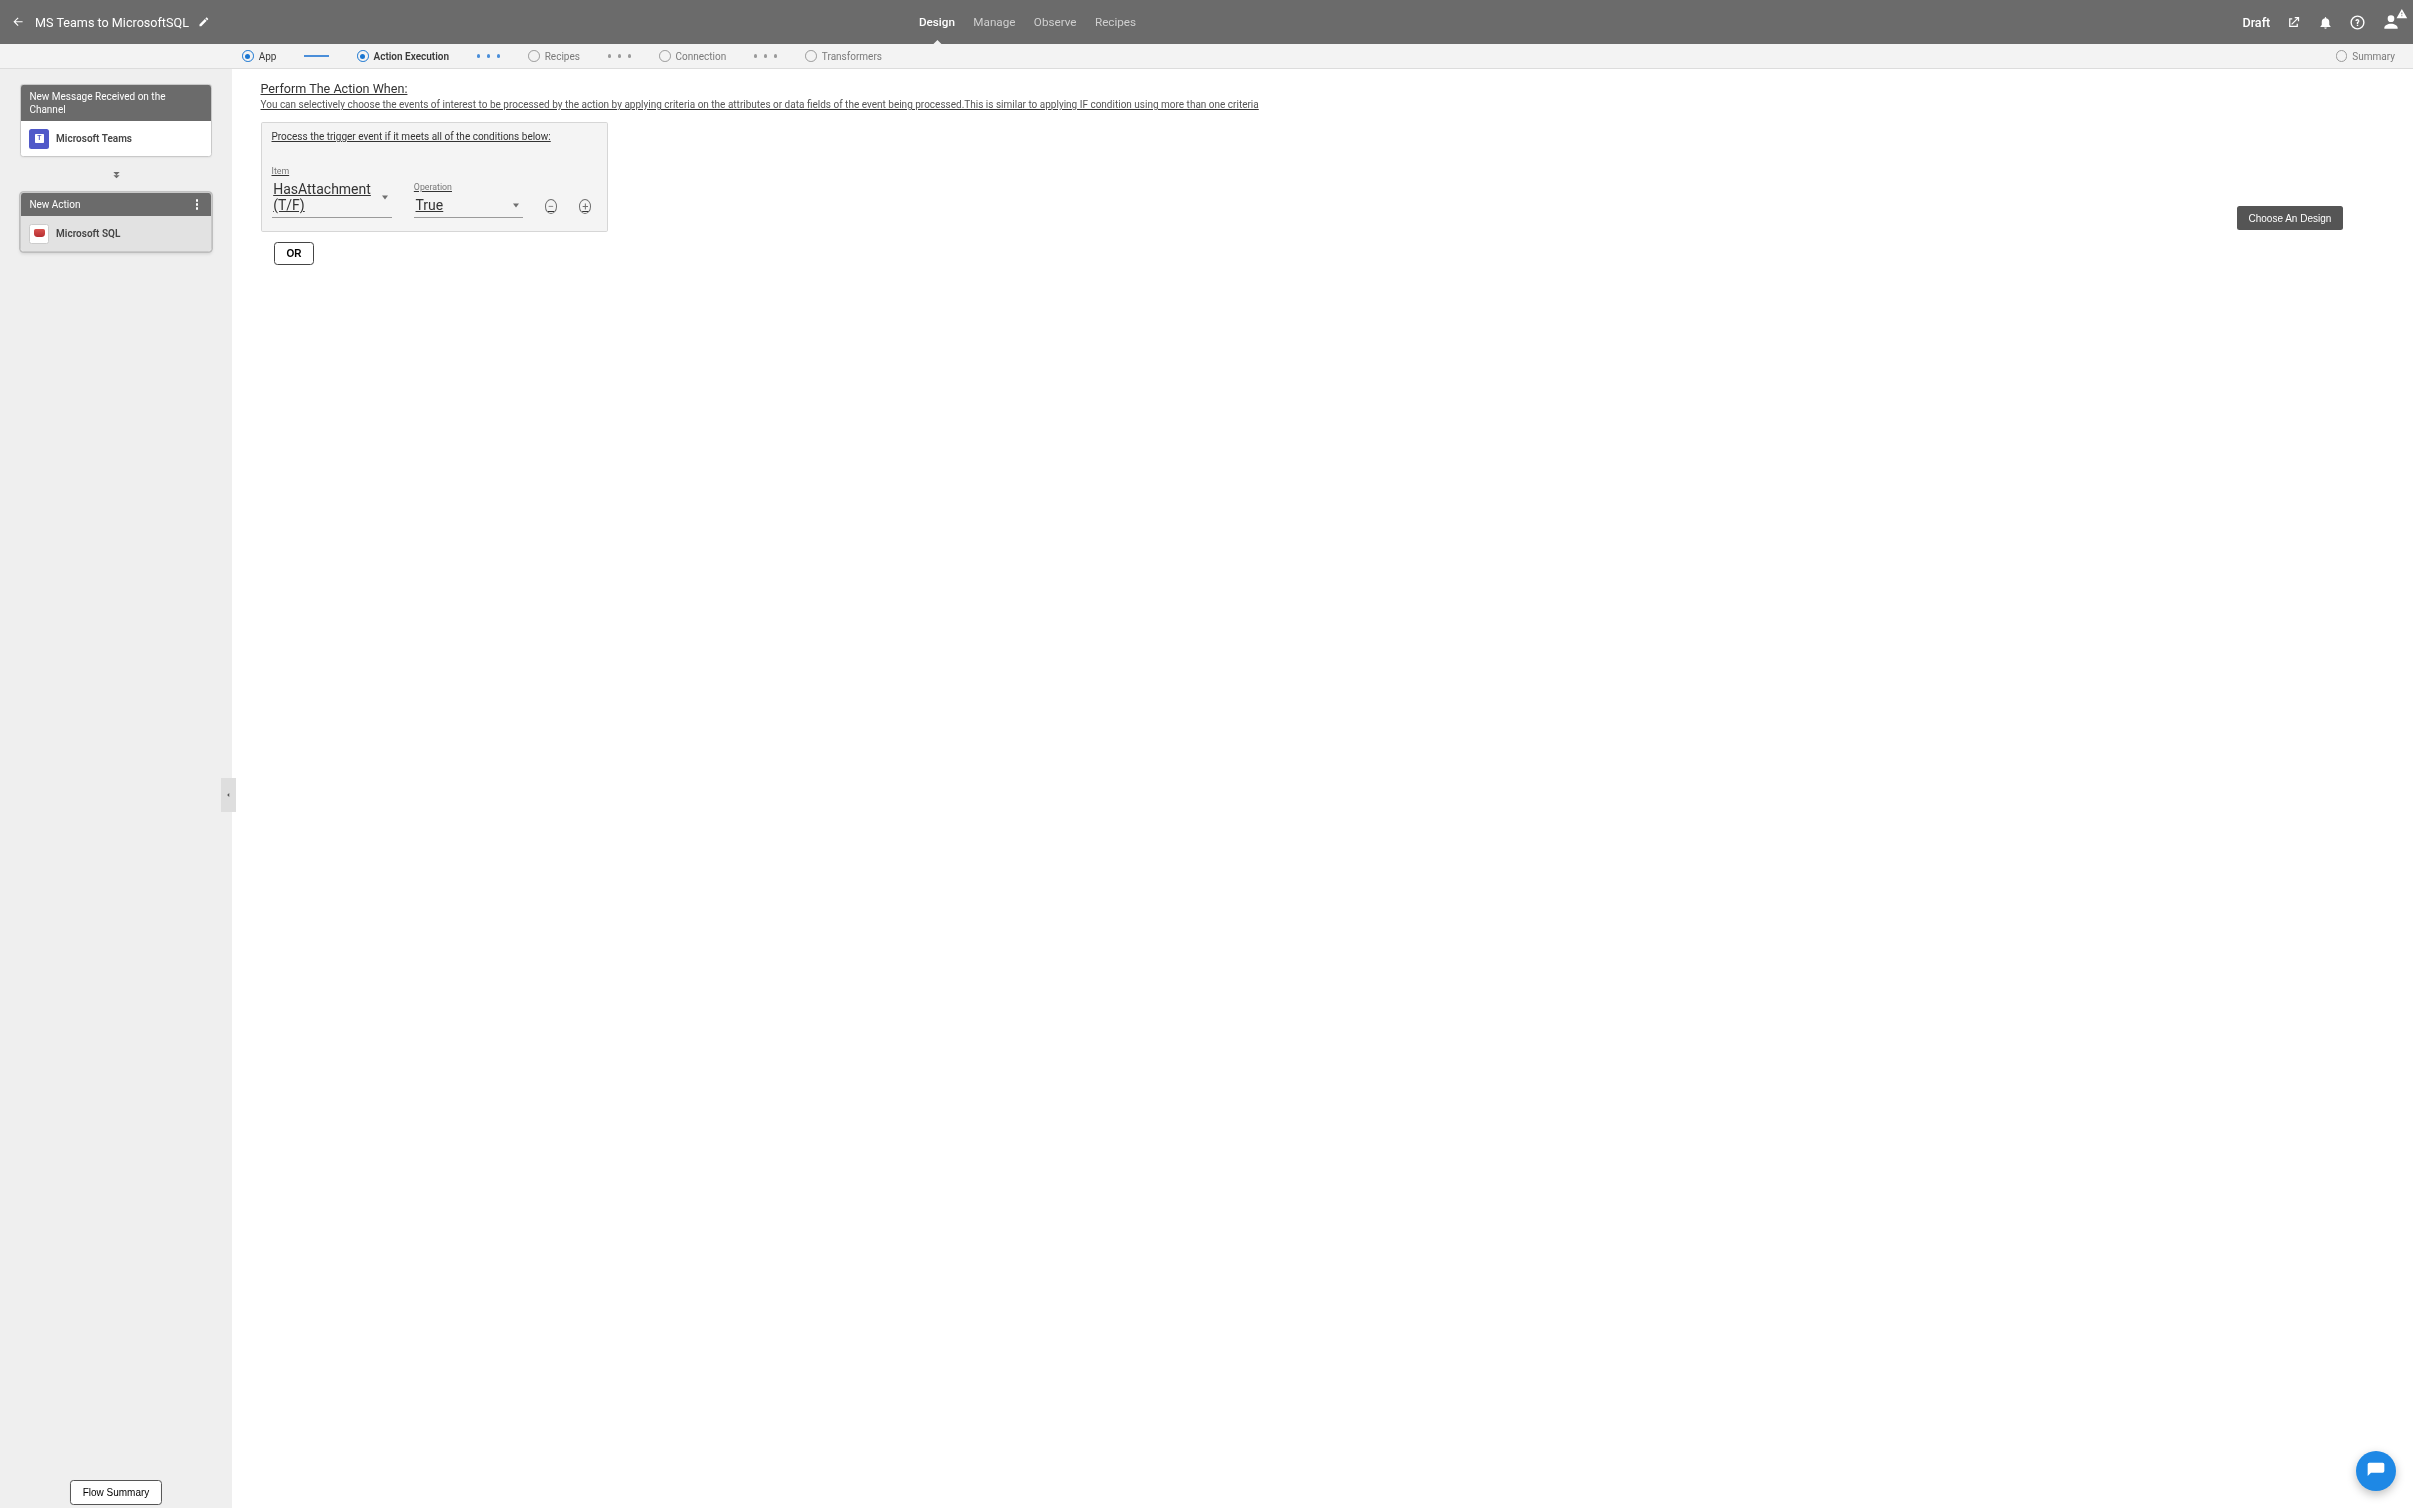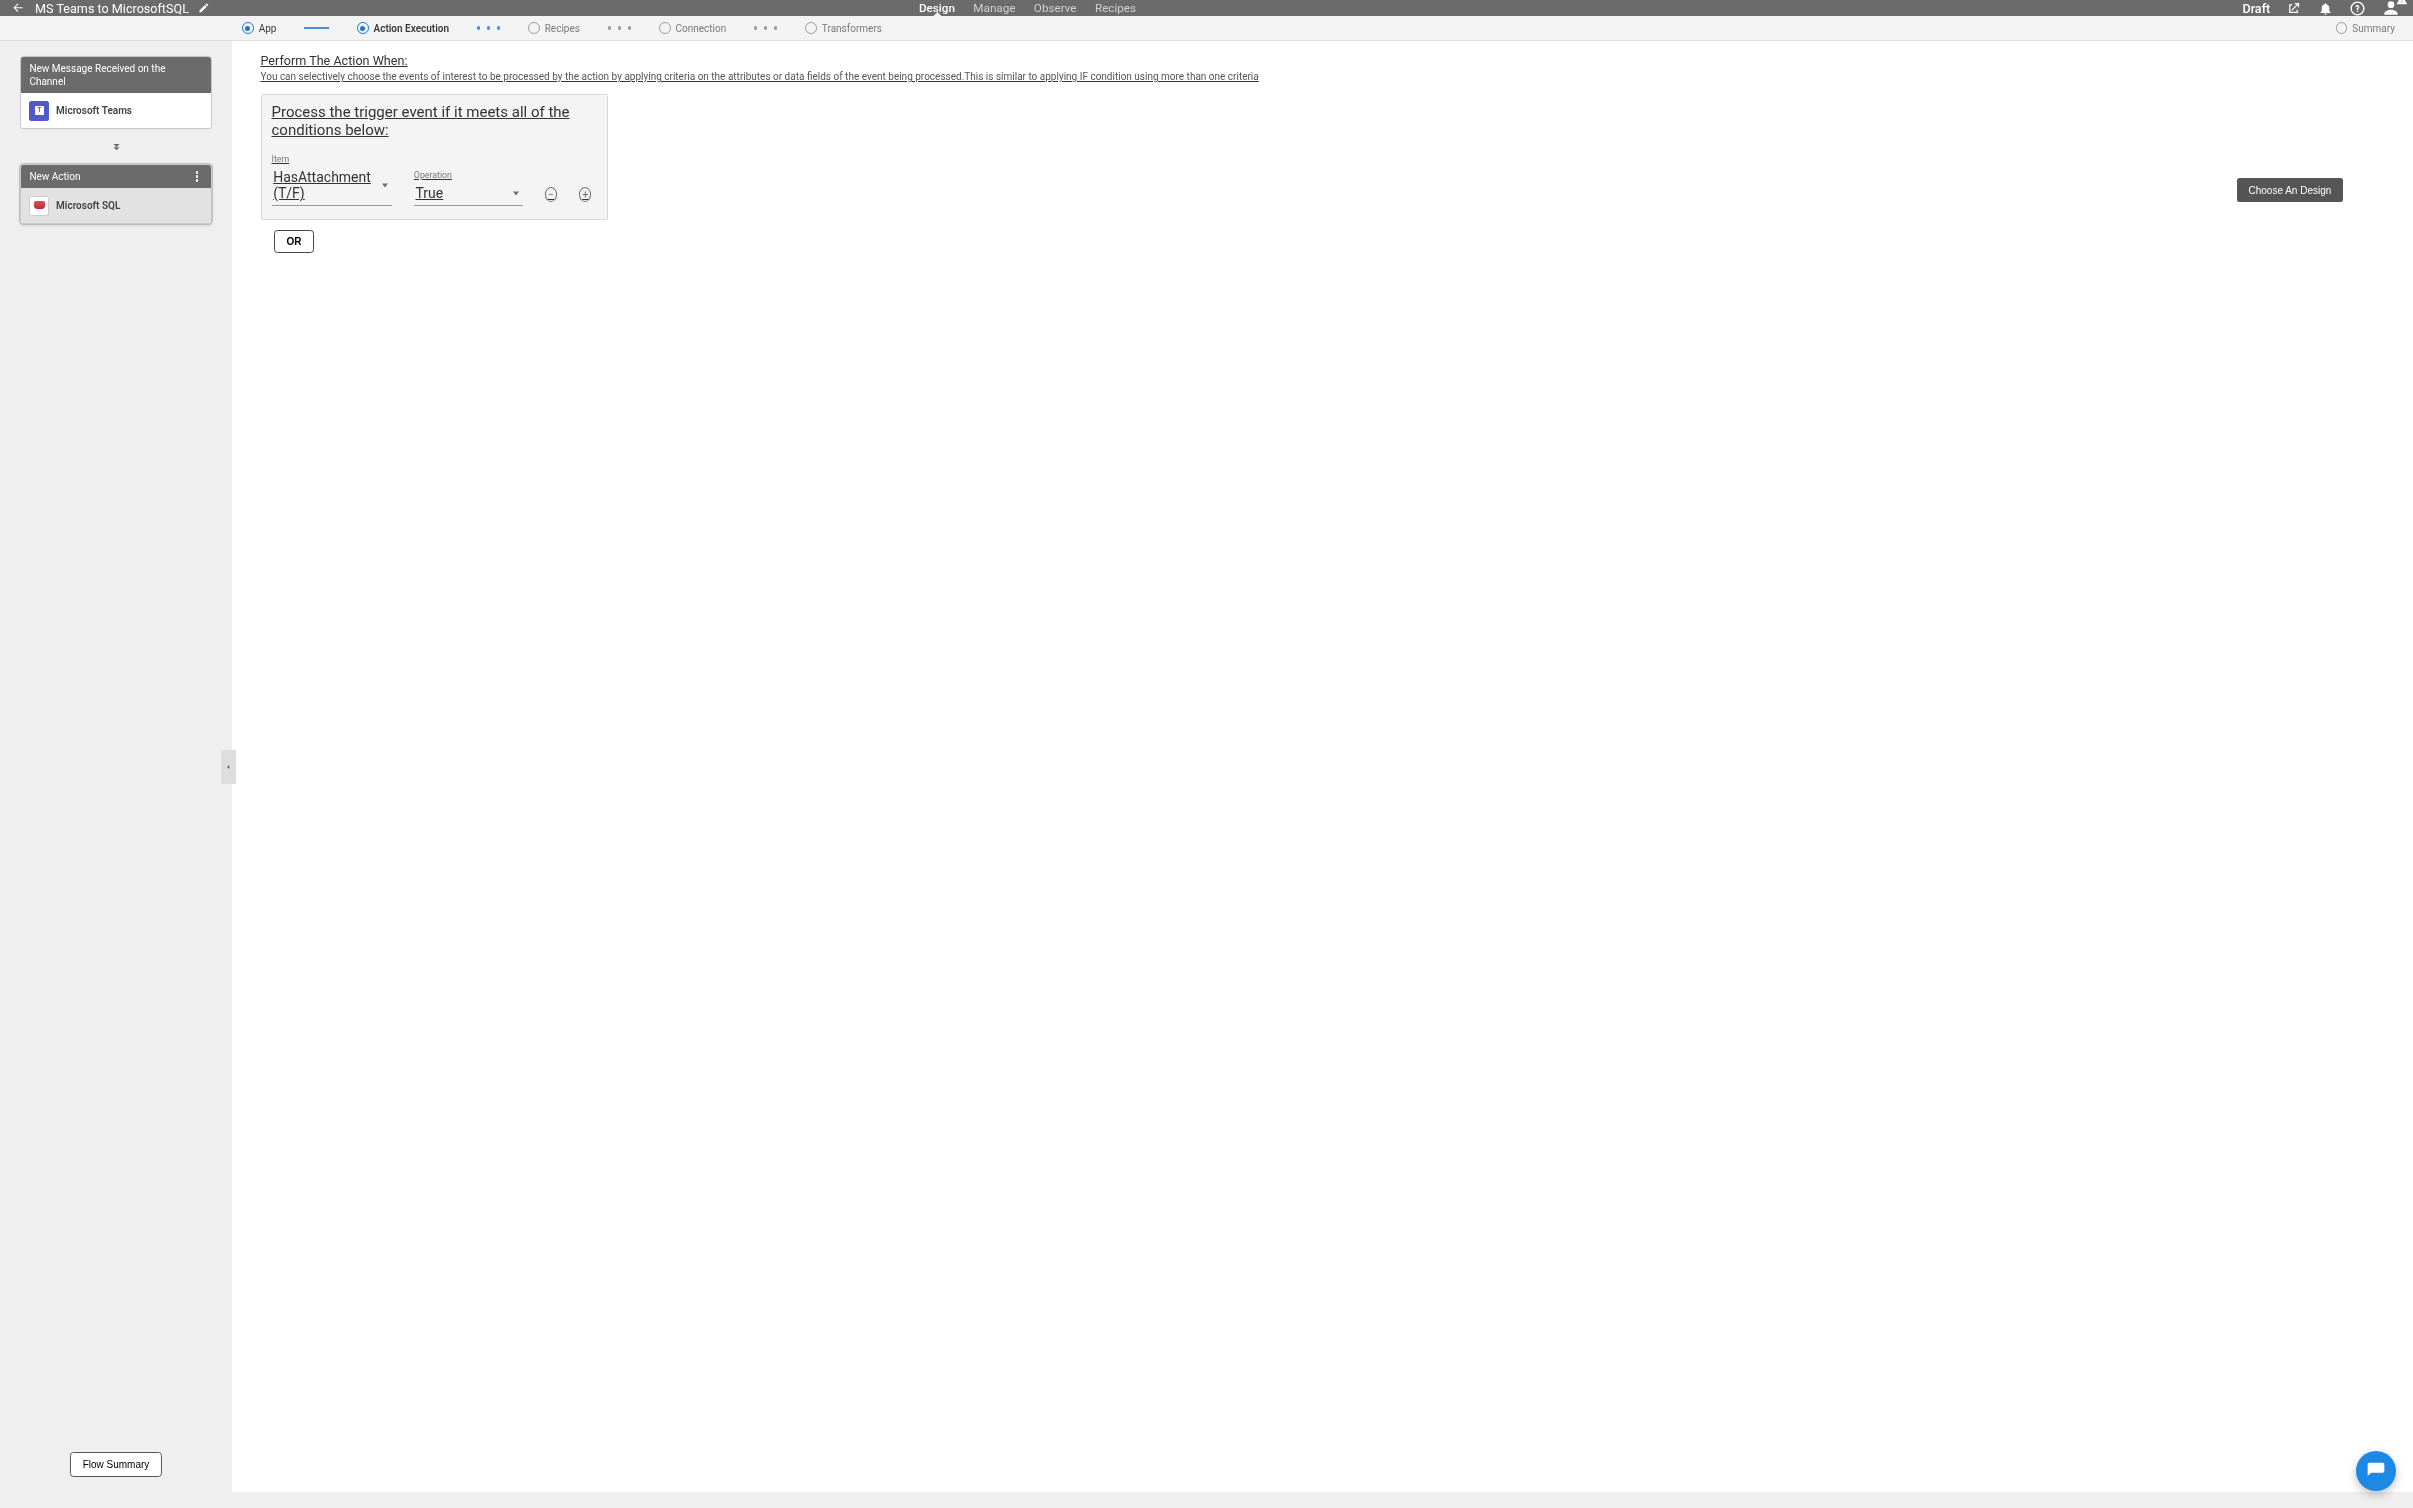--- a/index.html
+++ b/index.html
@@ -7,21 +7,21 @@
   body {
     font-family: -apple-system, BlinkMacSystemFont, "Segoe UI", Roboto, Arial, sans-serif;
     font-size: 11px;
     color: #333;
     background: #efefef;
     overflow: hidden;
   }
 
   
   .topbar {
-    height: 16px;
+    height: 44px;
     background: #6b6b6b;
     color: #fff;
     display: flex;
     align-items: center;
     padding: 0 11.7px;
     position: relative;
   }
   .topbar-left { display: flex; align-items: center; gap: 8.4px; }
   .back-arrow {
     width: 15px; height: 15px;
@@ -275,22 +275,22 @@
   }
 
   .condition-block {
     border: 0.8px solid #d6d6d6;
     background: #f4f4f4;
     padding: 8.4px 15px 13.4px 10px;
     width: 347px;
     border-radius: 1.7px;
   }
   .condition-caption {
-    font-size: 15px;
-    margin-bottom: 15px;
+    font-size: 10px;
+    margin-bottom: 24px;
     color: #333;
   }
   .condition-row {
     display: flex;
     align-items: flex-end;
     gap: 22px;
   }
   .field-group { display: flex; flex-direction: column; }
   .field-label { font-size: 8.8px; color: #777; margin-bottom: 1.7px; }
   .field-select {

